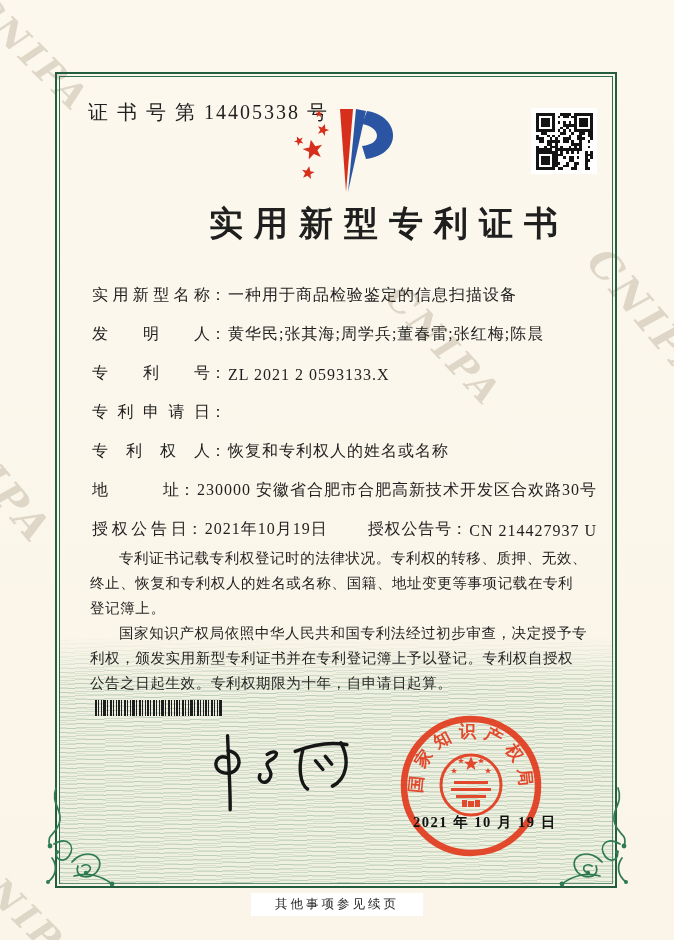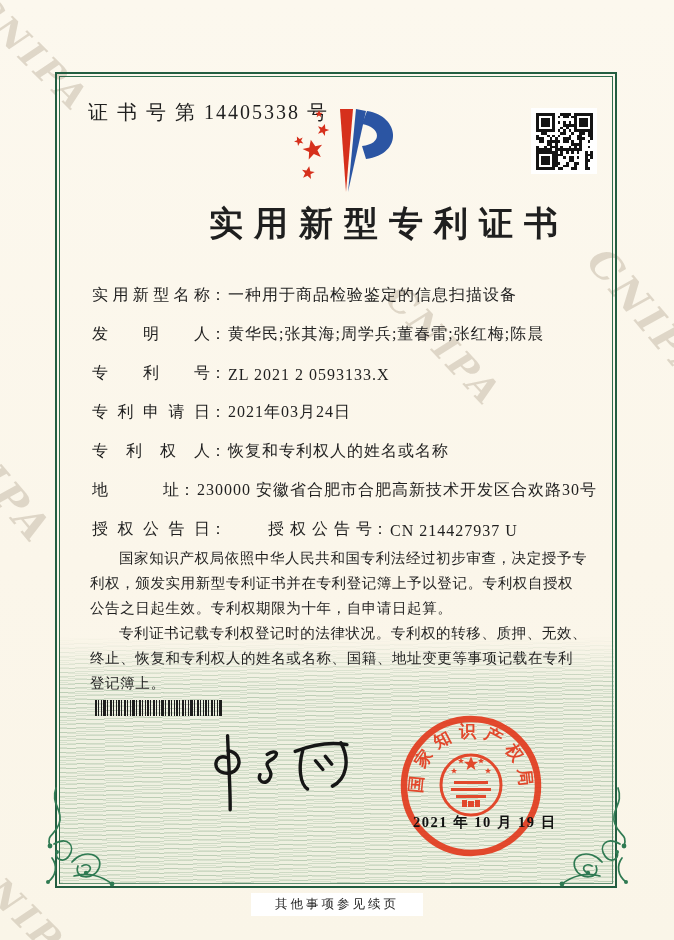--- a/index.html
+++ b/index.html
@@ -377,44 +377,44 @@
       <span class="val">黄华民;张其海;周学兵;董春雷;张红梅;陈晨</span>
     </div>
     <div class="row">
       <span class="lbl">专利号</span>
         <span class="colon">：</span>
       <span class="val">ZL 2021 2 0593133.X</span>
     </div>
     <div class="row">
       <span class="lbl">专利申请日</span>
         <span class="colon">：</span>
-      <span class="val">2021年03月24日</span>
     </div>
     <div class="row">
       <span class="lbl">专利权人</span>
         <span class="colon">：</span>
       <span class="val">恢复和专利权人的姓名或名称</span>
     </div>
     <div class="row">
       <span class="lbl">地址</span>
         <span class="colon">：</span>
       <span class="val">230000 安徽省合肥市合肥高新技术开发区合欢路30号</span>
     </div>
     <div class="row">
       <span class="lbl">授权公告日</span>
         <span class="colon">：</span>
+      <span class="val">2021年10月19日</span>
       <span class="lbl2">授权公告号</span>
         <span class="colon">：</span>
       <span class="val">CN 214427937 U</span>
     </div>
   </div>
 
   <div class="paras">
+    <p>专利证书记载专利权登记时的法律状况。专利权的转移、质押、无效、终止、恢复和专利权人的姓名或名称、国籍、地址变更等事项记载在专利登记簿上。</p>
     <p>国家知识产权局依照中华人民共和国专利法经过初步审查，决定授予专利权，颁发实用新型专利证书并在专利登记簿上予以登记。专利权自授权公告之日起生效。专利权期限为十年，自申请日起算。</p>
-    <p>专利证书记载专利权登记时的法律状况。专利权的转移、质押、无效、终止、恢复和专利权人的姓名或名称、国籍、地址变更等事项记载在专利登记簿上。</p>
   </div>
 
   <div class="barcode" id="barcode">
       <div style="width:2px;margin-right:1px"></div>
       <div style="width:1px;margin-right:2px"></div>
       <div style="width:1px;margin-right:1px"></div>
       <div style="width:3px;margin-right:1px"></div>
       <div style="width:1px;margin-right:2px"></div>
       <div style="width:2px;margin-right:1px"></div>
       <div style="width:1px;margin-right:2px"></div>

